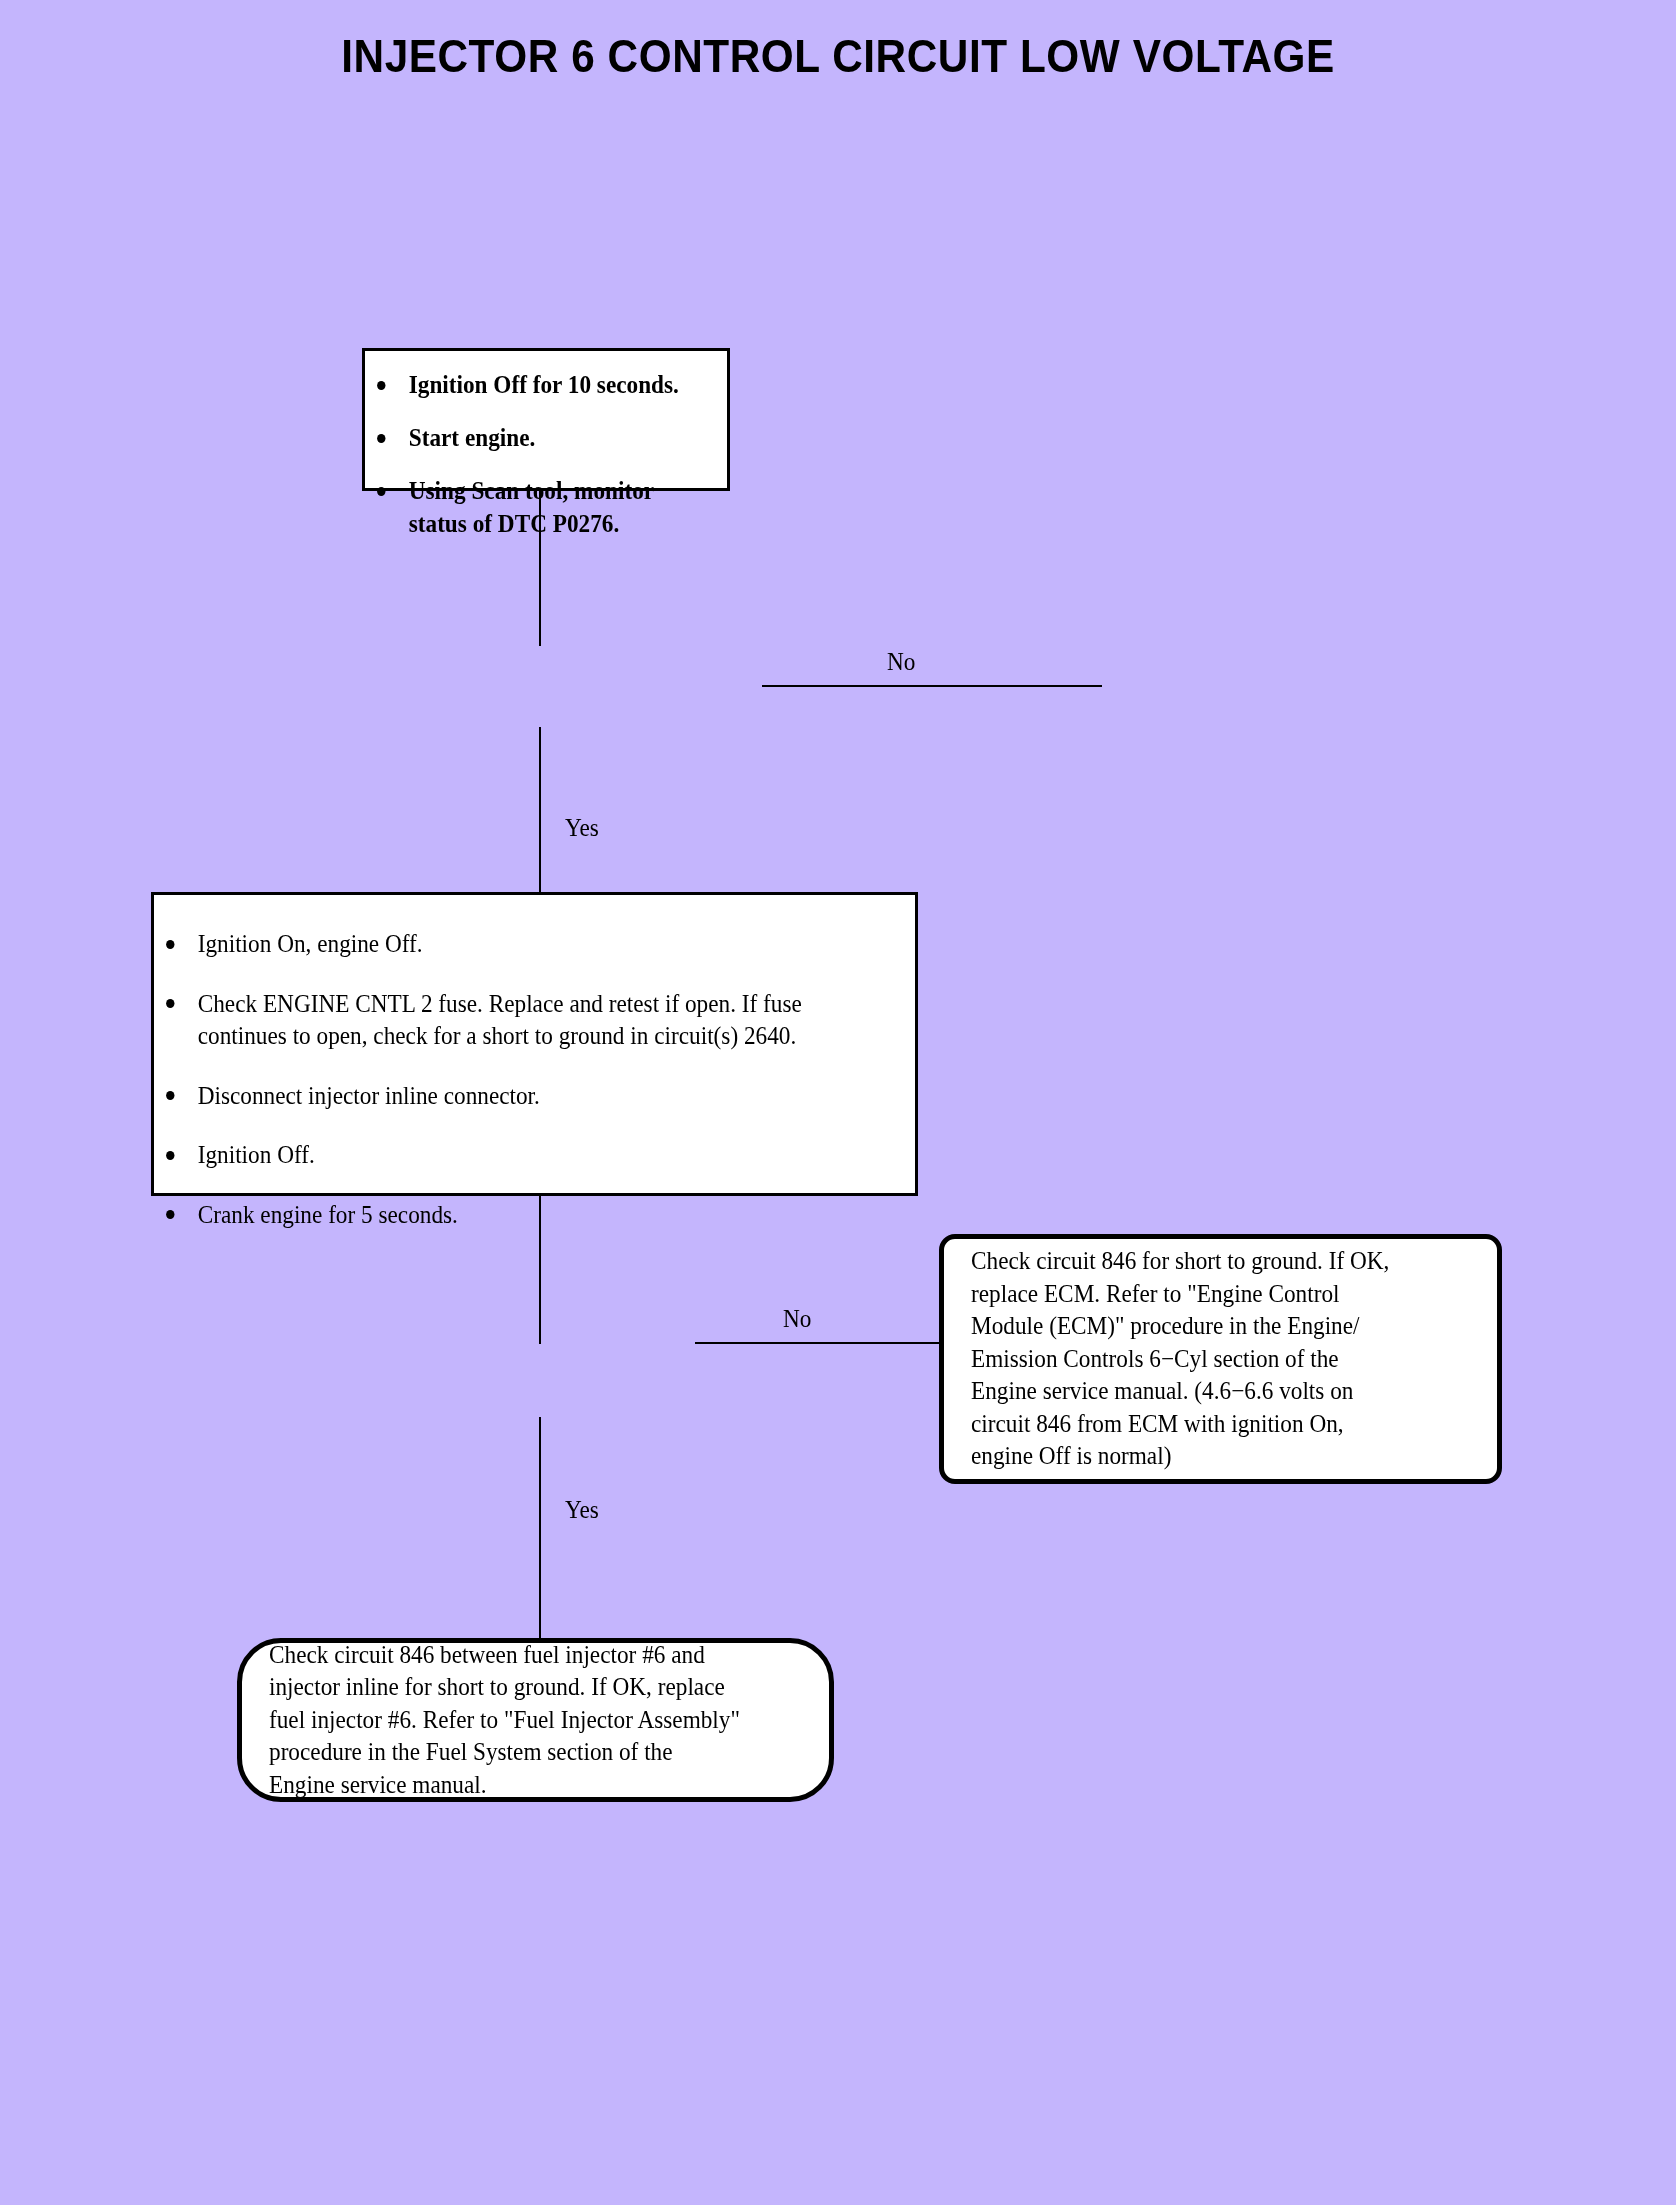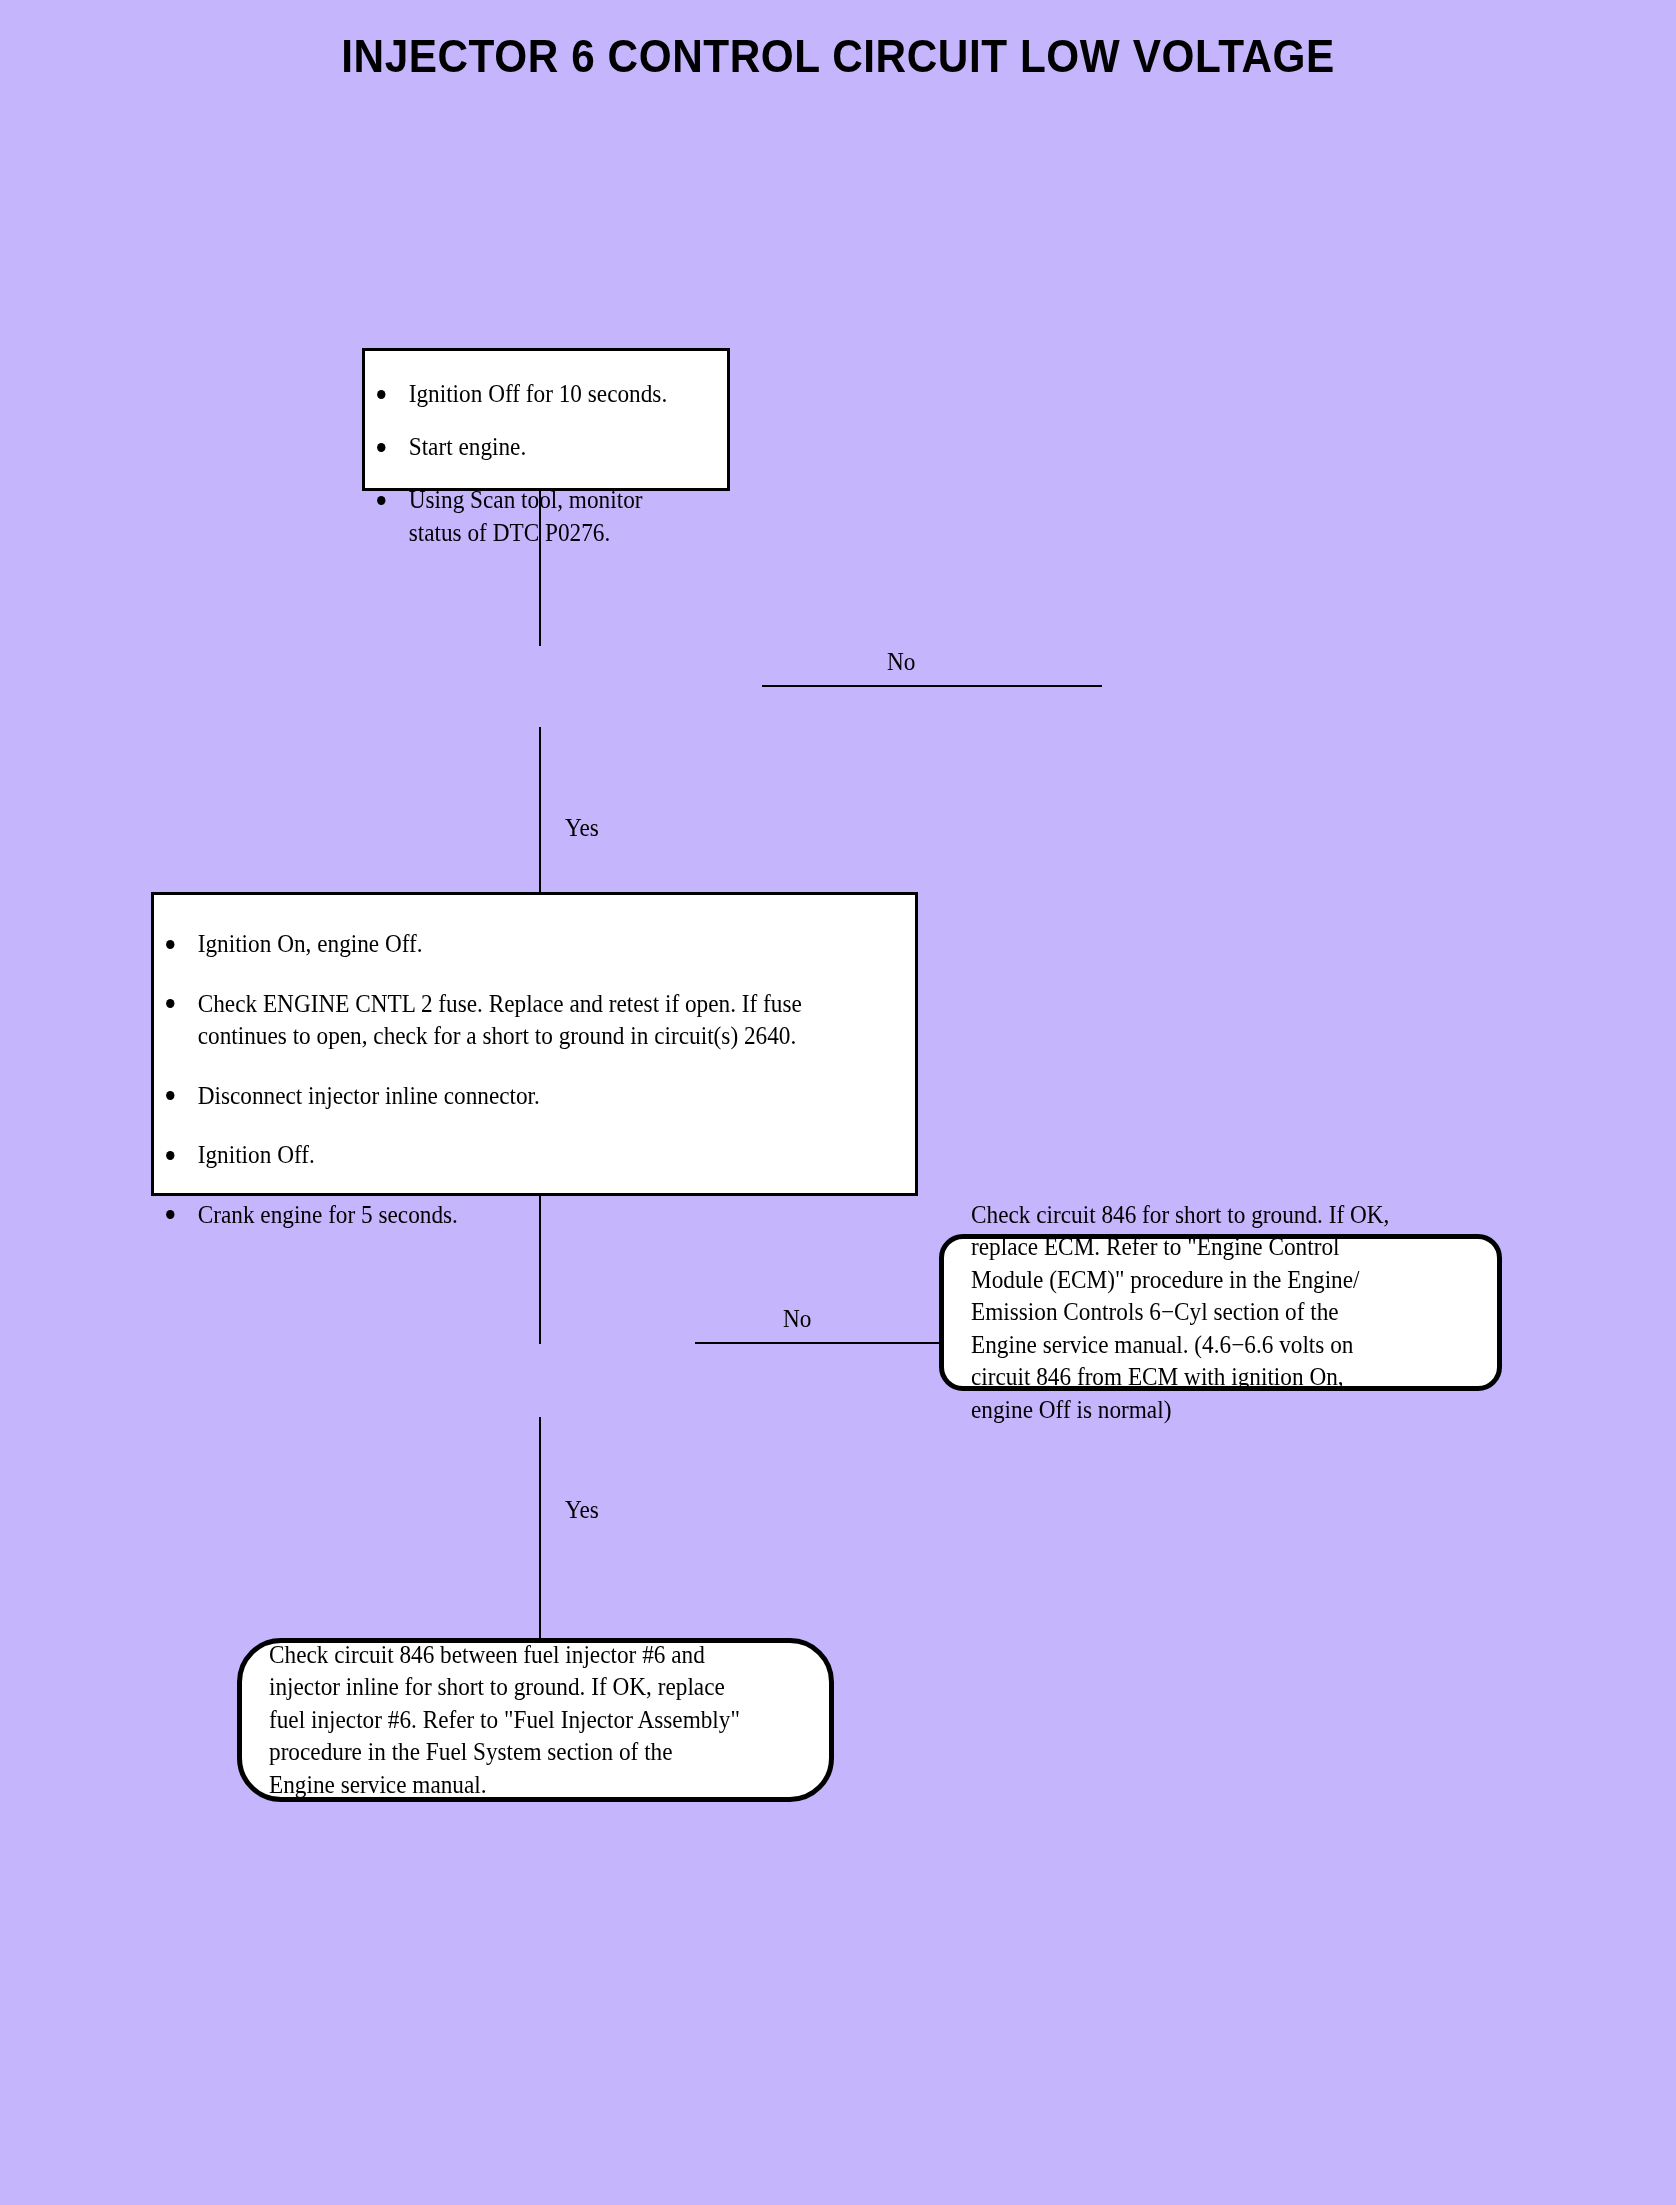--- a/index.html
+++ b/index.html
@@ -146,21 +146,21 @@
   }
 </style>
 </head>
 <body>
 
 <div id="page">
 
   <div id="title">INJECTOR 6 CONTROL CIRCUIT LOW VOLTAGE</div>
 
   <div class="process-box" style="left:362px; top:348px; width:368px; height:143px;">
-    <ul class="bullet-list" style="padding-top:27px;">
+    <ul class="bullet-list" style="padding-top:18px;font-weight:bold;">
       <li class="bullet-item" style="margin-bottom:20.7px;">Ignition Off for 10 seconds.</li>
       <li class="bullet-item" style="margin-bottom:20.7px;">Start engine.</li>
       <li class="bullet-item" style="width:280px;">Using Scan tool, monitor status of DTC P0276.</li>
     </ul>
   </div>
 
   <div class="conn-v" style="left:539px; top:490px; height:156px;"></div>
 
 
   <div class="conn-h" style="left:762px; top:685px; width:340px;"></div>
@@ -179,21 +179,21 @@
       <li class="bullet-item">Crank engine for 5 seconds.</li>
     </ul>
   </div>
 
   <div class="conn-v" style="left:539px; top:1196px; height:148px;"></div>
 
 
   <div class="conn-h" style="left:695px; top:1342px; width:246px;"></div>
   <div class="branch-label" style="left:783px; top:1306px;">No</div>
 
-  <div class="terminal" style="left:939px; top:1234px; width:563px; height:157px; border-radius:24px; padding:0 27px;">
+  <div class="terminal" style="left:939px; top:1234px; width:563px; height:250px; border-radius:16px; padding:0 27px;">
     <span class="node-text">
       <span>Check circuit 846 for short to ground. If OK,</span><br>
       <span>replace ECM. Refer to "Engine Control</span><br>
       <span>Module (ECM)" procedure in the Engine/</span><br>
       <span>Emission Controls 6−Cyl section of the</span><br>
       <span>Engine service manual. (4.6−6.6 volts on</span><br>
       <span>circuit 846 from ECM with ignition On,</span><br>
       <span>engine Off is normal)</span>
     </span>
   </div>

